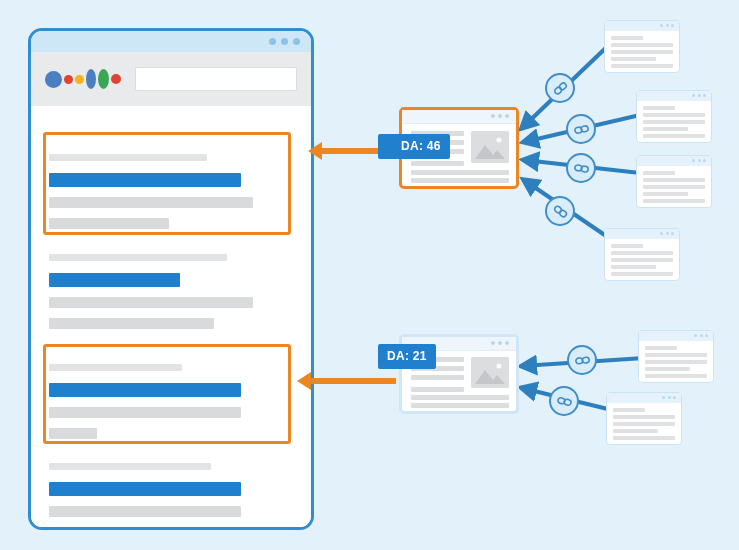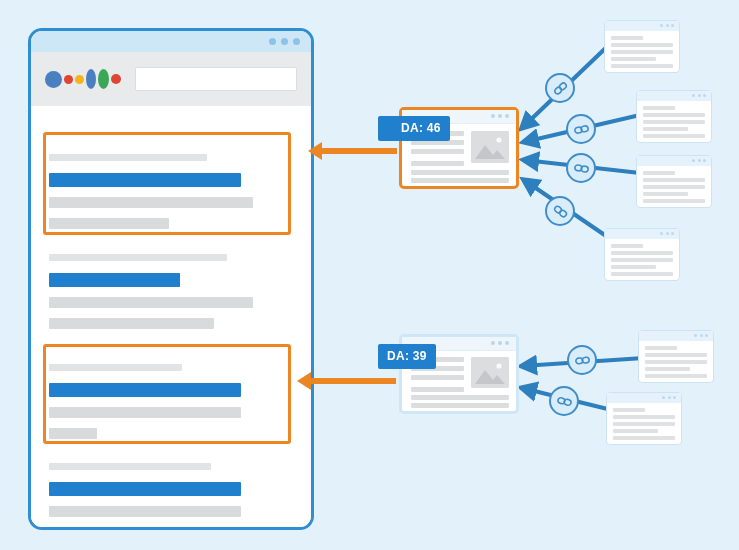--- a/index.html
+++ b/index.html
@@ -197,21 +197,21 @@
     <div class="pc-img" style="left:69px;top:21px;width:38px;height:32px;">
       <svg viewBox="0 0 38 32" preserveAspectRatio="none">
         <rect x="0" y="0" width="38" height="32" fill="#dcdddf"></rect>
         <circle cx="28" cy="9" r="2.6" fill="#ffffff" opacity="0.85"></circle>
         <path d="M4,28 L14,14 L22,24 L26,19 L34,28 Z" fill="#c5c6c9"></path>
       </svg>
     </div>
     <div class="pc-line" style="left:9px;top:60px;width:98px;"></div>
     <div class="pc-line" style="left:9px;top:68px;width:98px;"></div>
   </div>
-  <div class="da-badge" style="left:378px;top:116px;padding-left:23px;">DA: 46</div>
+  <div class="da-badge" style="left:378px;top:134px;padding-left:23px;">DA: 46</div>
 
   <div class="page-card blue" style="left:399px;top:334px;width:120px;height:80px;">
     <div class="pc-titlebar">
       <div class="pc-dots">
         <i></i>
         <i></i>
         <i></i>
       </div>
     </div>
     <div class="pc-line" style="left:9px;top:20px;width:53px;"></div>
@@ -221,21 +221,21 @@
     <div class="pc-img" style="left:69px;top:20px;width:38px;height:31px;">
       <svg viewBox="0 0 38 31" preserveAspectRatio="none">
         <rect x="0" y="0" width="38" height="31" fill="#dcdddf"></rect>
         <circle cx="28" cy="9" r="2.6" fill="#ffffff" opacity="0.85"></circle>
         <path d="M4,27 L14,13 L22,23 L26,18 L34,27 Z" fill="#c5c6c9"></path>
       </svg>
     </div>
     <div class="pc-line" style="left:9px;top:58px;width:98px;"></div>
     <div class="pc-line" style="left:9px;top:66px;width:98px;"></div>
   </div>
-  <div class="da-badge" style="left:378px;top:344px;">DA: 39</div>
+  <div class="da-badge" style="left:378px;top:344px;">DA: 21</div>
 
   <div class="link-chip" style="left:545px;top:73px;">
     <svg width="15" height="15" viewBox="0 0 16 16">
       <g transform="rotate(-42 8 8)" fill="none" stroke="#3f8dc9" stroke-width="1.7" stroke-linecap="round">
         <rect x="0.9" y="5.0" width="7.4" height="6.0" rx="3.0"></rect>
         <rect x="7.7" y="5.0" width="7.4" height="6.0" rx="3.0"></rect>
       </g>
     </svg>
   </div>
   <div class="link-chip" style="left:566px;top:114px;">

